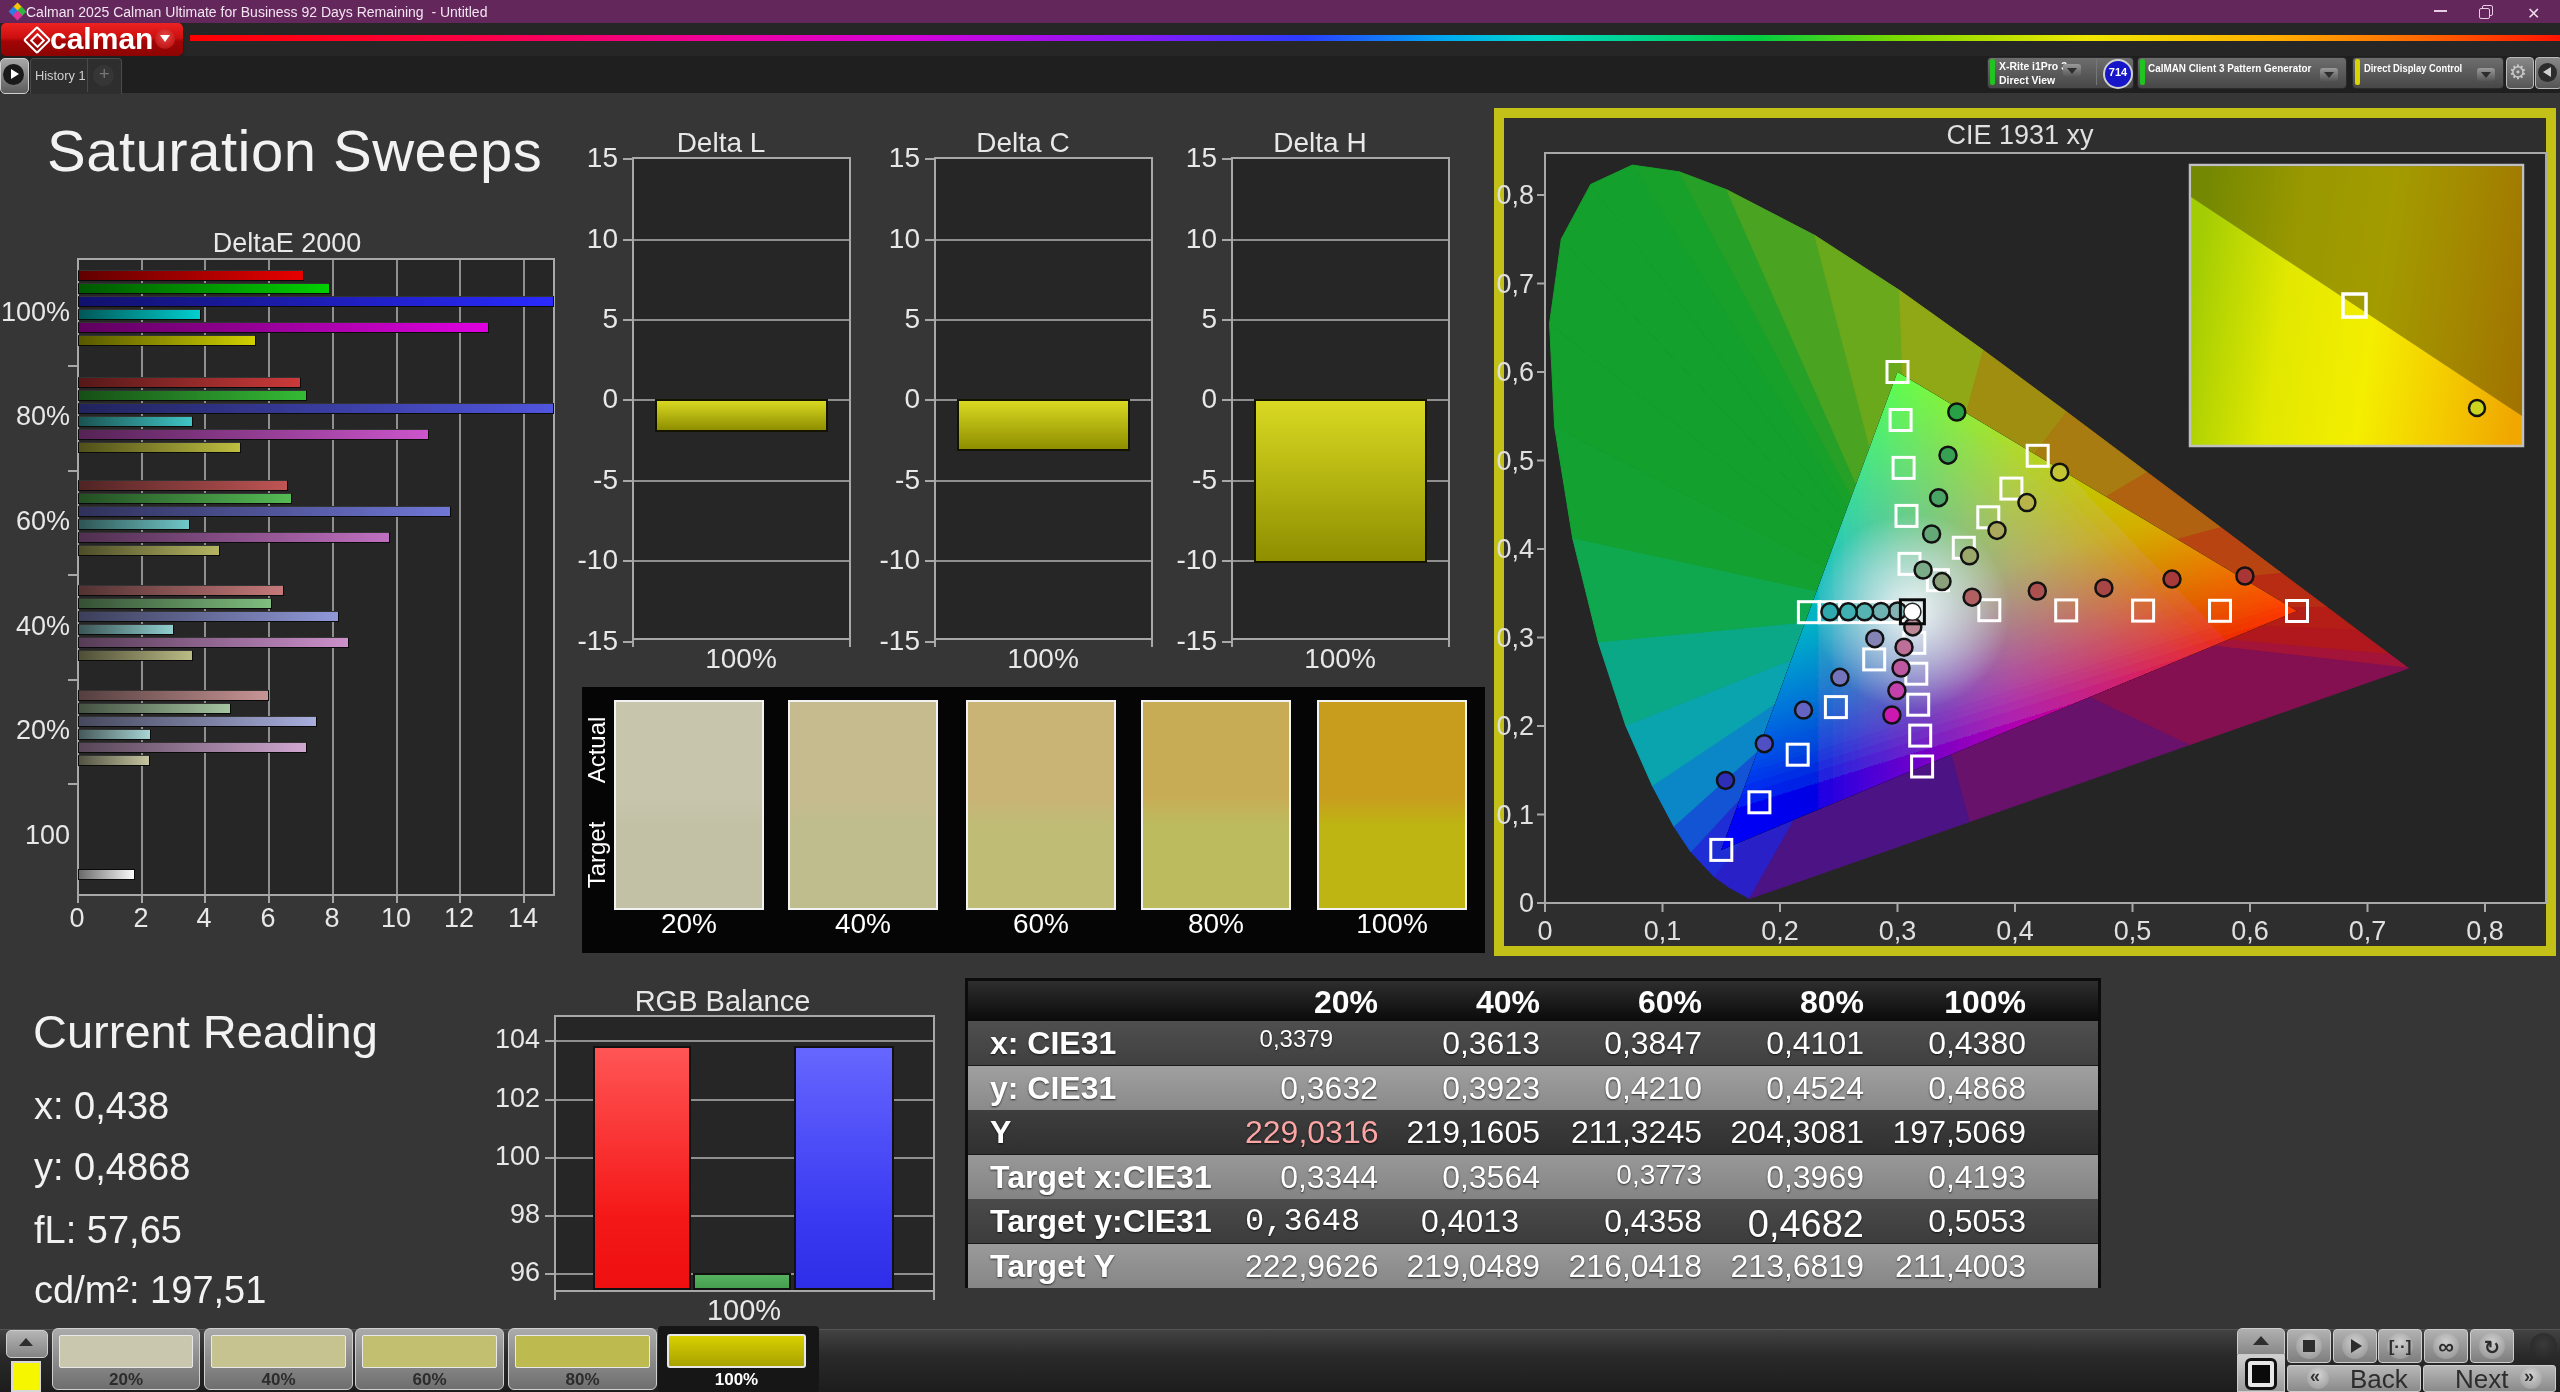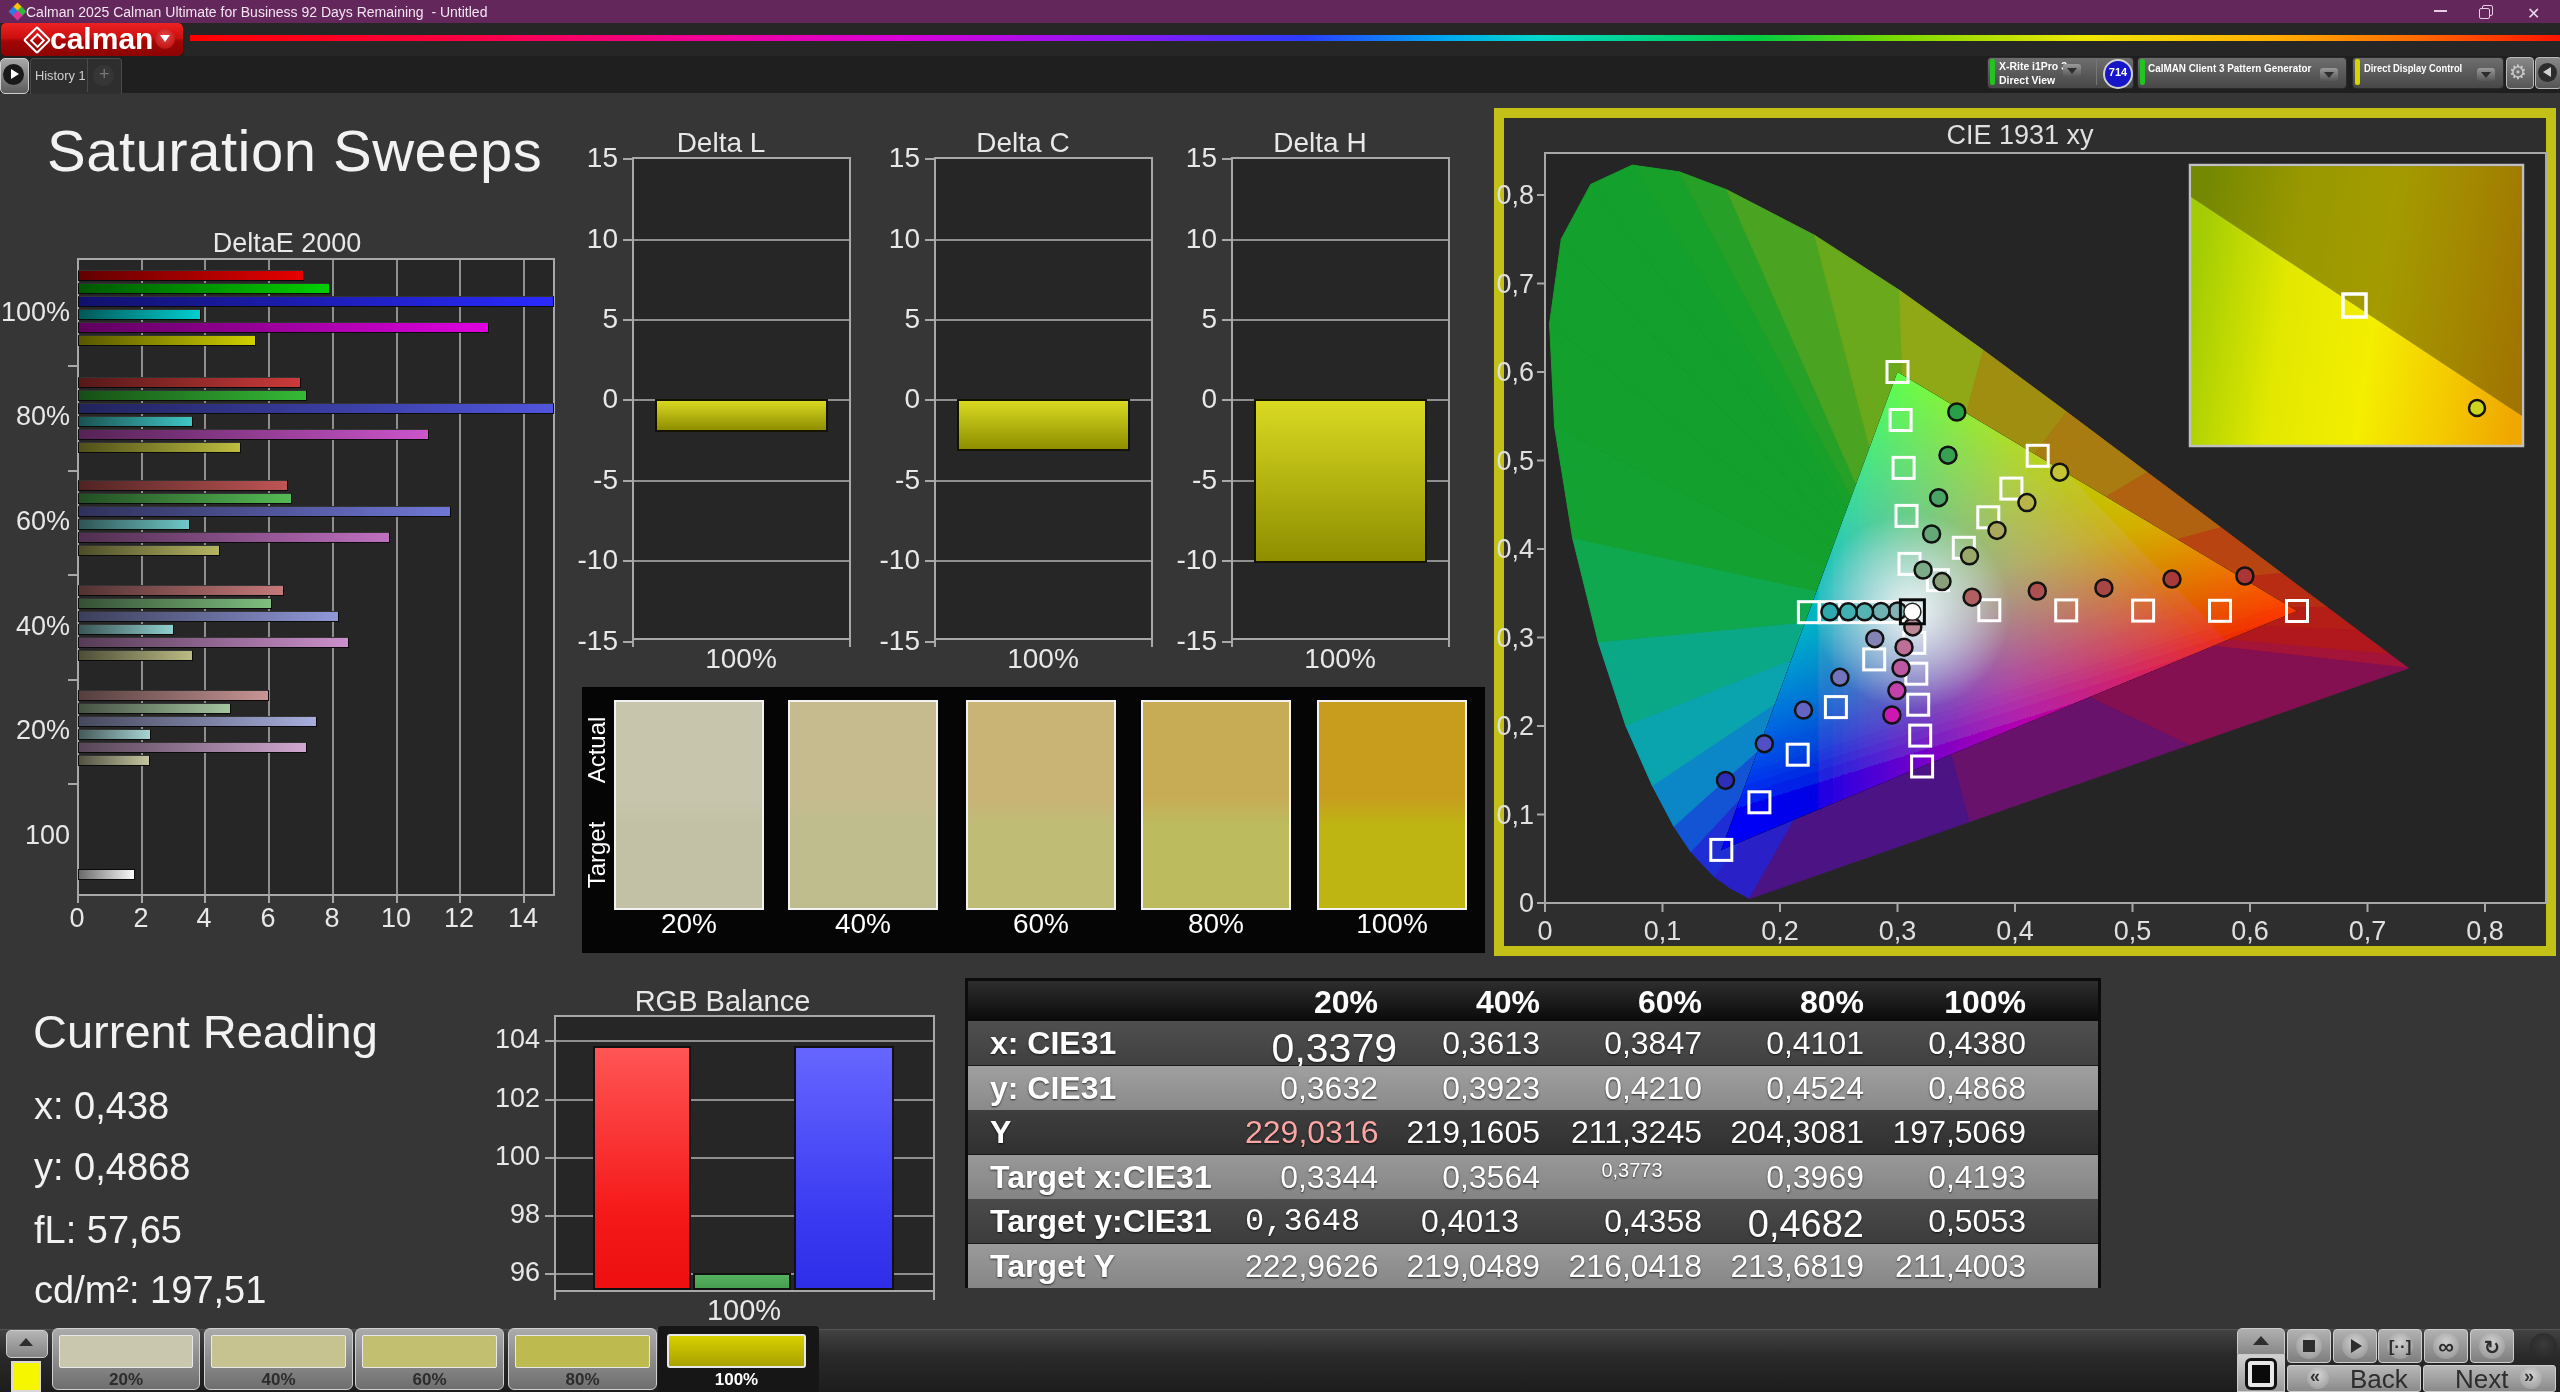--- a/index.html
+++ b/index.html
@@ -438,21 +438,21 @@
 <div class="lbl" style="left:654px;top:1294px;width:180px;text-align:center;font-size:29px;">100%</div>
 <div class="abs" style="left:965px;top:978px;width:1136px;height:310px;background:#1a1a1a;border:3px solid #0c0c0c;box-sizing:border-box;"></div>
 <div class="abs" style="left:968px;top:981px;width:1130px;height:40px;background:linear-gradient(180deg,#2e2e2e,#0a0a0a);"></div>
 <div class="abs" style="left:1245px;top:984px;width:133px;text-align:right;font-size:32px;font-weight:bold;color:#fff;">20%</div>
 <div class="abs" style="left:1400px;top:984px;width:140px;text-align:right;font-size:32px;font-weight:bold;color:#fff;">40%</div>
 <div class="abs" style="left:1562px;top:984px;width:140px;text-align:right;font-size:32px;font-weight:bold;color:#fff;">60%</div>
 <div class="abs" style="left:1724px;top:984px;width:140px;text-align:right;font-size:32px;font-weight:bold;color:#fff;">80%</div>
 <div class="abs" style="left:1886px;top:984px;width:140px;text-align:right;font-size:32px;font-weight:bold;color:#fff;">100%</div>
 <div class="abs" style="left:968px;top:1021px;width:1130px;height:44px;background:linear-gradient(180deg,#4f4f4f,#404040);"></div>
 <div class="abs" style="left:990px;top:1025px;font-size:32px;font-weight:bold;color:#fff;text-shadow:0 1px 2px rgba(0,0,0,.7);">x: CIE31</div>
-<div class="abs" style="left:1264px;top:1025px;width:133px;text-align:right;font-size:41px;color:#fff;text-shadow:0 1px 2px rgba(0,0,0,.7);">0,3379</div>
+<div class="abs" style="left:1200px;top:1025px;width:133px;text-align:right;font-size:24px;color:#fff;text-shadow:0 1px 2px rgba(0,0,0,.7);">0,3379</div>
 <div class="abs" style="left:1400px;top:1025px;width:140px;text-align:right;font-size:32px;color:#fff;text-shadow:0 1px 2px rgba(0,0,0,.7);">0,3613</div>
 <div class="abs" style="left:1562px;top:1025px;width:140px;text-align:right;font-size:32px;color:#fff;text-shadow:0 1px 2px rgba(0,0,0,.7);">0,3847</div>
 <div class="abs" style="left:1724px;top:1025px;width:140px;text-align:right;font-size:32px;color:#fff;text-shadow:0 1px 2px rgba(0,0,0,.7);">0,4101</div>
 <div class="abs" style="left:1886px;top:1025px;width:140px;text-align:right;font-size:32px;color:#fff;text-shadow:0 1px 2px rgba(0,0,0,.7);">0,4380</div>
 <div class="abs" style="left:968px;top:1065.5px;width:1130px;height:44px;background:linear-gradient(180deg,#a0a0a0,#8a8a8a);"></div>
 <div class="abs" style="left:990px;top:1069.5px;font-size:32px;font-weight:bold;color:#fff;text-shadow:0 1px 2px rgba(0,0,0,.7);">y: CIE31</div>
 <div class="abs" style="left:1245px;top:1069.5px;width:133px;text-align:right;font-size:32px;color:#fff;text-shadow:0 1px 2px rgba(0,0,0,.7);">0,3632</div>
 <div class="abs" style="left:1400px;top:1069.5px;width:140px;text-align:right;font-size:32px;color:#fff;text-shadow:0 1px 2px rgba(0,0,0,.7);">0,3923</div>
 <div class="abs" style="left:1562px;top:1069.5px;width:140px;text-align:right;font-size:32px;color:#fff;text-shadow:0 1px 2px rgba(0,0,0,.7);">0,4210</div>
 <div class="abs" style="left:1724px;top:1069.5px;width:140px;text-align:right;font-size:32px;color:#fff;text-shadow:0 1px 2px rgba(0,0,0,.7);">0,4524</div>
@@ -461,21 +461,21 @@
 <div class="abs" style="left:990px;top:1114.0px;font-size:32px;font-weight:bold;color:#fff;text-shadow:0 1px 2px rgba(0,0,0,.7);">Y</div>
 <div class="abs" style="left:1245px;top:1114.0px;width:133px;text-align:right;font-size:32px;color:#fca5a5;text-shadow:0 1px 2px rgba(0,0,0,.7);">229,0316</div>
 <div class="abs" style="left:1400px;top:1114.0px;width:140px;text-align:right;font-size:32px;color:#fff;text-shadow:0 1px 2px rgba(0,0,0,.7);">219,1605</div>
 <div class="abs" style="left:1562px;top:1114.0px;width:140px;text-align:right;font-size:32px;color:#fff;text-shadow:0 1px 2px rgba(0,0,0,.7);">211,3245</div>
 <div class="abs" style="left:1724px;top:1114.0px;width:140px;text-align:right;font-size:32px;color:#fff;text-shadow:0 1px 2px rgba(0,0,0,.7);">204,3081</div>
 <div class="abs" style="left:1886px;top:1114.0px;width:140px;text-align:right;font-size:32px;color:#fff;text-shadow:0 1px 2px rgba(0,0,0,.7);">197,5069</div>
 <div class="abs" style="left:968px;top:1154.5px;width:1130px;height:44px;background:linear-gradient(180deg,#989898,#848484);"></div>
 <div class="abs" style="left:990px;top:1158.5px;font-size:32px;font-weight:bold;color:#fff;text-shadow:0 1px 2px rgba(0,0,0,.7);">Target x:CIE31</div>
 <div class="abs" style="left:1245px;top:1158.5px;width:133px;text-align:right;font-size:32px;color:#fff;text-shadow:0 1px 2px rgba(0,0,0,.7);">0,3344</div>
 <div class="abs" style="left:1400px;top:1158.5px;width:140px;text-align:right;font-size:32px;color:#fff;text-shadow:0 1px 2px rgba(0,0,0,.7);">0,3564</div>
-<div class="abs" style="left:1562px;top:1158.5px;width:140px;text-align:center;font-size:20px;color:#fff;text-shadow:0 1px 2px rgba(0,0,0,.7);">0,3773</div>
+<div class="abs" style="left:1562px;top:1158.5px;width:140px;text-align:right;font-size:28px;color:#fff;text-shadow:0 1px 2px rgba(0,0,0,.7);">0,3773</div>
 <div class="abs" style="left:1724px;top:1158.5px;width:140px;text-align:right;font-size:32px;color:#fff;text-shadow:0 1px 2px rgba(0,0,0,.7);">0,3969</div>
 <div class="abs" style="left:1886px;top:1158.5px;width:140px;text-align:right;font-size:32px;color:#fff;text-shadow:0 1px 2px rgba(0,0,0,.7);">0,4193</div>
 <div class="abs" style="left:968px;top:1199.0px;width:1130px;height:44px;background:linear-gradient(180deg,#4a4a4a,#3c3c3c);"></div>
 <div class="abs" style="left:990px;top:1203.0px;font-size:32px;font-weight:bold;color:#fff;text-shadow:0 1px 2px rgba(0,0,0,.7);">Target y:CIE31</div>
 <div class="abs" style="left:1245px;top:1203.0px;width:133px;text-align:left;font-size:32px;color:#fff;text-shadow:0 1px 2px rgba(0,0,0,.7);font-family:Liberation Mono, monospace;">0,3648</div>
 <div class="abs" style="left:1400px;top:1203.0px;width:140px;text-align:center;font-size:32px;color:#fff;text-shadow:0 1px 2px rgba(0,0,0,.7);">0,4013</div>
 <div class="abs" style="left:1562px;top:1203.0px;width:140px;text-align:right;font-size:32px;color:#fff;text-shadow:0 1px 2px rgba(0,0,0,.7);">0,4358</div>
 <div class="abs" style="left:1724px;top:1203.0px;width:140px;text-align:right;font-size:38px;color:#fff;text-shadow:0 1px 2px rgba(0,0,0,.7);">0,4682</div>
 <div class="abs" style="left:1886px;top:1203.0px;width:140px;text-align:right;font-size:32px;color:#fff;text-shadow:0 1px 2px rgba(0,0,0,.7);">0,5053</div>
 <div class="abs" style="left:968px;top:1243.5px;width:1130px;height:44px;background:linear-gradient(180deg,#9a9a9a,#868686);"></div>

